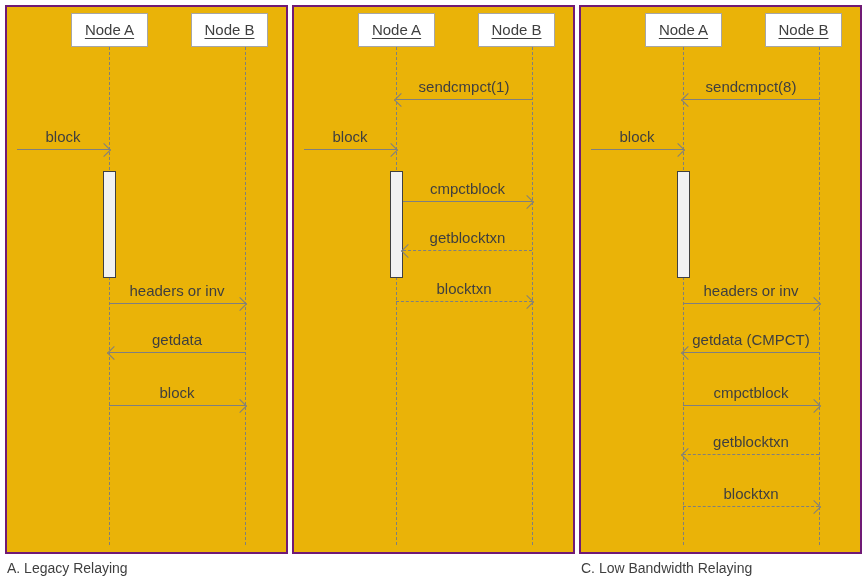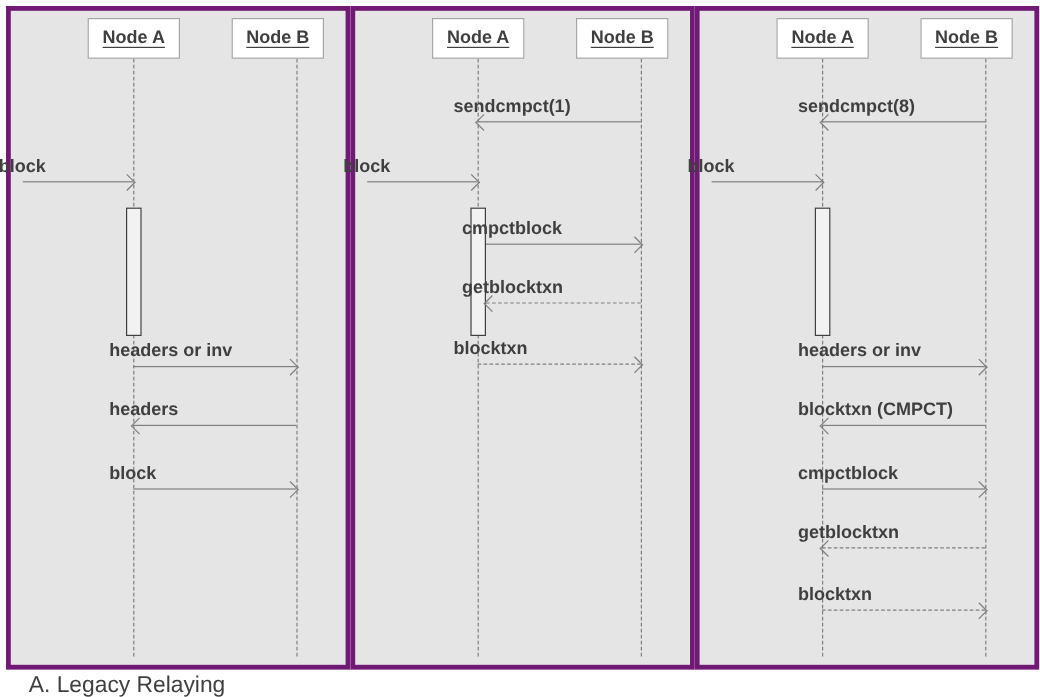--- a/index.html
+++ b/index.html
@@ -10,28 +10,27 @@
     background: #ffffff;
     font-family: "Liberation Sans", sans-serif;
     color: #3f3f3f;
     overflow: hidden;
   }
   .panel-wrap { position: absolute; top: 5px; width: 281px; }
   .frame {
     position: relative;
     width: 279px;
     height: 545px;
-    border: 4px solid #701a75;
-    background: #e5e5e5;
-    font-weight: bold;
+    border: 2px solid #701a75;
+    background: #eab308;
   }
   .caption {
     margin-top: 4px;
-    margin-left: 19px;
-    font-size: 19px;
+    margin-left: 2px;
+    font-size: 14px;
     line-height: 20px;
     color: #3f3f3f;
     white-space: nowrap;
   }
   .node-box {
     position: absolute;
     top: 6px;
     width: 75px;
     height: 32px;
     border: 1px solid #a6a6a6;
@@ -68,21 +67,21 @@
   .msg .line {
     position: absolute;
     left: 0; right: 0; top: 0;
     border-top: 1px solid #7f7f7f;
   }
   .msg.dashed .line { border-top-style: dashed; }
   .msg .label {
     position: absolute;
     left: -20px; right: -20px;
     bottom: 3px;
-    text-align: left;
+    text-align: center;
     font-size: 15px;
     line-height: 18px;
     white-space: nowrap;
     color: #3f3f3f;
   }
   .head {
     position: absolute;
     width: 9px; height: 9px;
     top: -5px;
   }
@@ -130,21 +129,21 @@
             <span class="head right"></span>
           </div>
       </div>
       <div class="msg solid span-ab" style="top:296px">
         <div class="label">headers or inv</div>
         <div class="line">
             <span class="head right"></span>
           </div>
       </div>
       <div class="msg solid span-ab" style="top:345px">
-        <div class="label">headers</div>
+        <div class="label">getdata</div>
         <div class="line">
             <span class="head left"></span>
           </div>
       </div>
       <div class="msg solid span-ab" style="top:398px">
         <div class="label">block</div>
         <div class="line">
             <span class="head right"></span>
           </div>
       </div>
@@ -221,21 +220,21 @@
             <span class="head right"></span>
           </div>
       </div>
       <div class="msg solid span-ab" style="top:296px">
         <div class="label">headers or inv</div>
         <div class="line">
             <span class="head right"></span>
           </div>
       </div>
       <div class="msg solid span-ab" style="top:345px">
-        <div class="label">blocktxn (CMPCT)</div>
+        <div class="label">getdata (CMPCT)</div>
         <div class="line">
             <span class="head left"></span>
           </div>
       </div>
       <div class="msg solid span-ab" style="top:398px">
         <div class="label">cmpctblock</div>
         <div class="line">
             <span class="head right"></span>
           </div>
       </div>
@@ -245,15 +244,16 @@
             <span class="head left"></span>
           </div>
       </div>
       <div class="msg dashed span-ab" style="top:499px">
         <div class="label">blocktxn</div>
         <div class="line">
             <span class="head right"></span>
           </div>
       </div>
     </div>
+    <div class="caption">C. Low Bandwidth Relaying</div>
   </div>
 
 </div>
 
 </body></html>

